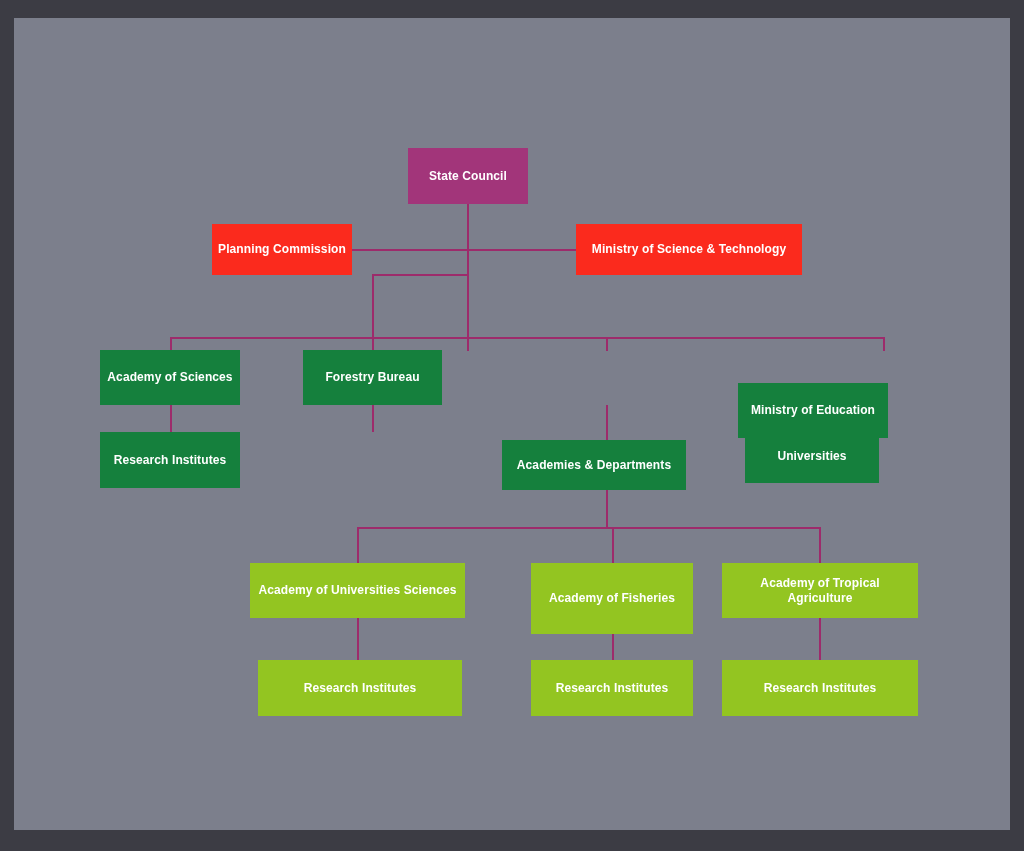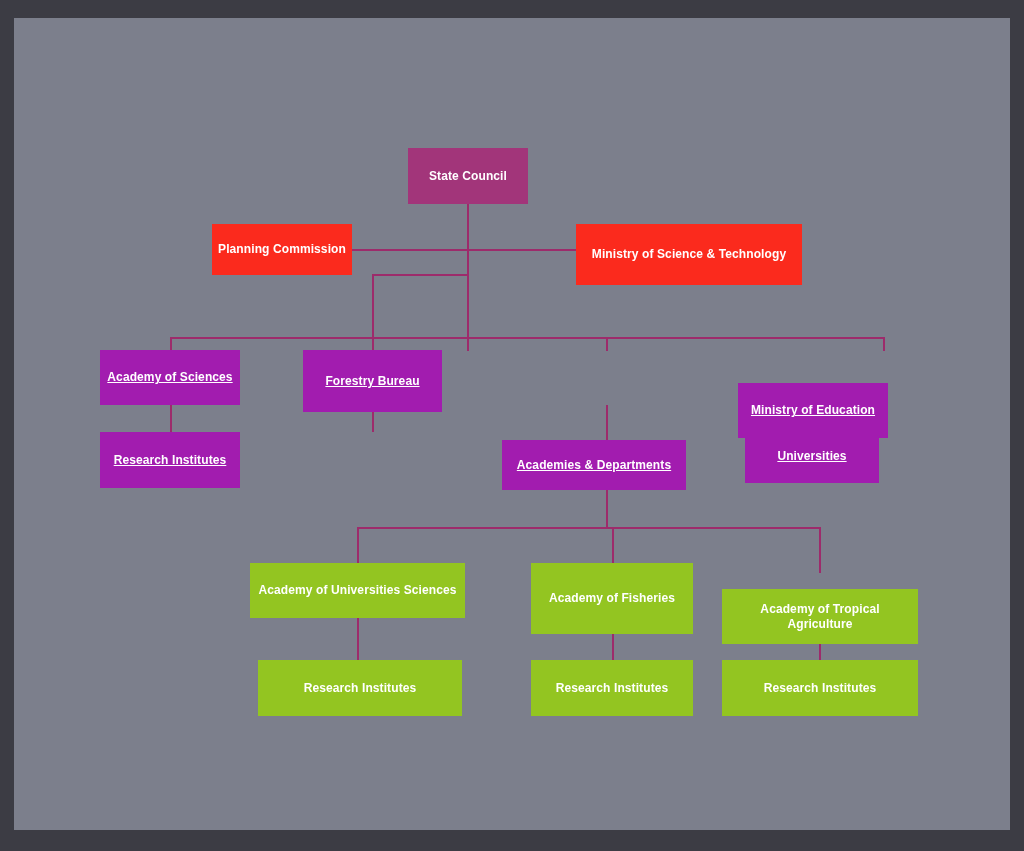--- a/index.html
+++ b/index.html
@@ -50,21 +50,21 @@
     font-weight: bold;
     letter-spacing: 0.1px;
     line-height: 1.2;
     padding: 18px 6px;
     box-sizing: border-box;
     z-index: 5;
     -webkit-font-smoothing: antialiased;
   }
   .c-purple { background: #a2357a; }
   .c-red    { background: #fb2a1d; }
-  .c-orange { background: #a21caf; text-decoration: underline; }
+  .c-orange { background: #15803d; }
   .c-green  { background: #93c521; }
 </style>
 </head>
 <body>
 
 <div id="frame">
   <div id="canvas">
 
     <div class="conn v" style="left:453px; top:186px; height:147px;"></div>
 
@@ -95,41 +95,41 @@
     <div class="conn v" style="left:805px; top:509px; height:46px;"></div>
 
     <div class="conn v" style="left:343px; top:600px; height:49px;"></div>
     <div class="conn v" style="left:598px; top:600px; height:49px;"></div>
     <div class="conn v" style="left:805px; top:600px; height:49px;"></div>
 
     <div class="node c-purple" style="left:394px; top:130px; width:120px; height:56px;">State Council</div>
 
     <div class="node c-red" style="left:198px; top:206px; width:140px; height:51px;text-align:center;">Planning Commission</div>
 
-    <div class="node c-red" style="left:562px; top:206px; width:226px; height:61px;">Ministry of Science &amp; Technology</div>
+    <div class="node c-red" style="left:562px; top:206px; width:226px; height:51px;">Ministry of Science &amp; Technology</div>
 
     <div class="node c-orange" style="left:86px; top:332px; width:140px; height:55px;">Academy of Sciences</div>
 
-    <div class="node c-orange" style="left:289px; top:332px; width:139px; height:62px;">Forestry Bureau</div>
+    <div class="node c-orange" style="left:289px; top:332px; width:139px; height:55px;">Forestry Bureau</div>
 
 
     <div class="node c-orange" style="left:724px; top:332px; width:150px; height:55px;margin-top:33px;">Ministry of Education</div>
 
     <div class="node c-orange" style="left:86px; top:414px; width:140px; height:56px;">Research Institutes</div>
 
 
     <div class="node c-orange" style="left:488px; top:422px; width:184px; height:50px;">Academies &amp; Departments</div>
 
     <div class="node c-orange" style="left:731px; top:411px; width:134px; height:54px;">Universities</div>
 
     <div class="node c-green" style="left:236px; top:545px; width:215px; height:55px;">Academy of Universities Sciences</div>
 
     <div class="node c-green" style="left:517px; top:545px; width:162px; height:71px;">Academy of Fisheries</div>
 
-    <div class="node c-green" style="left:708px; top:545px; width:196px; height:55px;margin-top:26px;">Academy of Tropical Agriculture</div>
+    <div class="node c-green" style="left:708px; top:545px; width:196px; height:55px;">Academy of Tropical Agriculture</div>
 
     <div class="node c-green" style="left:244px; top:642px; width:204px; height:56px;">Research Institutes</div>
 
     <div class="node c-green" style="left:517px; top:642px; width:162px; height:56px;">Research Institutes</div>
 
     <div class="node c-green" style="left:708px; top:642px; width:196px; height:56px;">Research Institutes</div>
 
   </div>
 </div>
 

